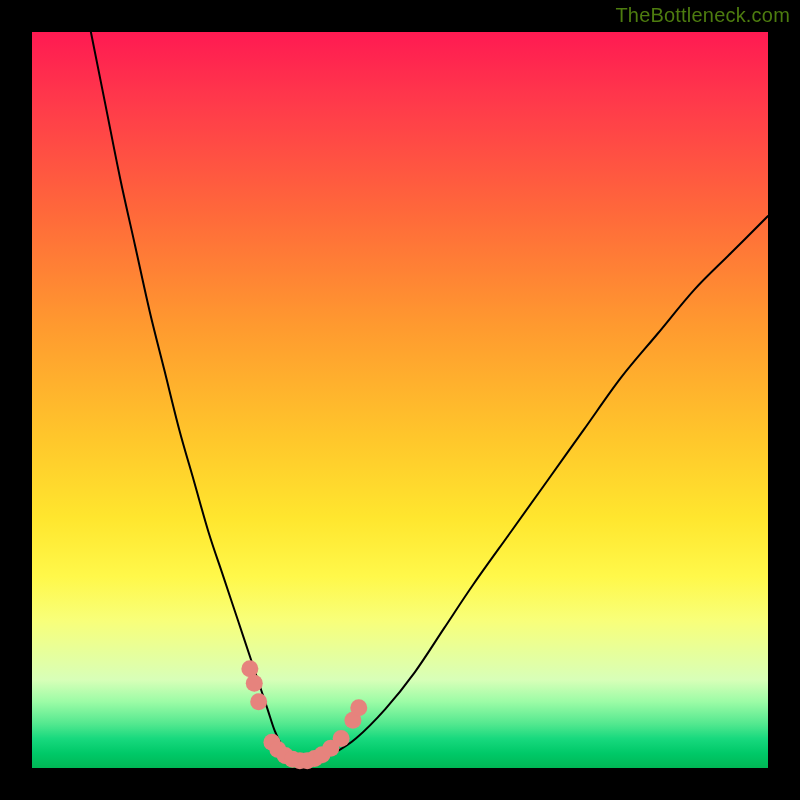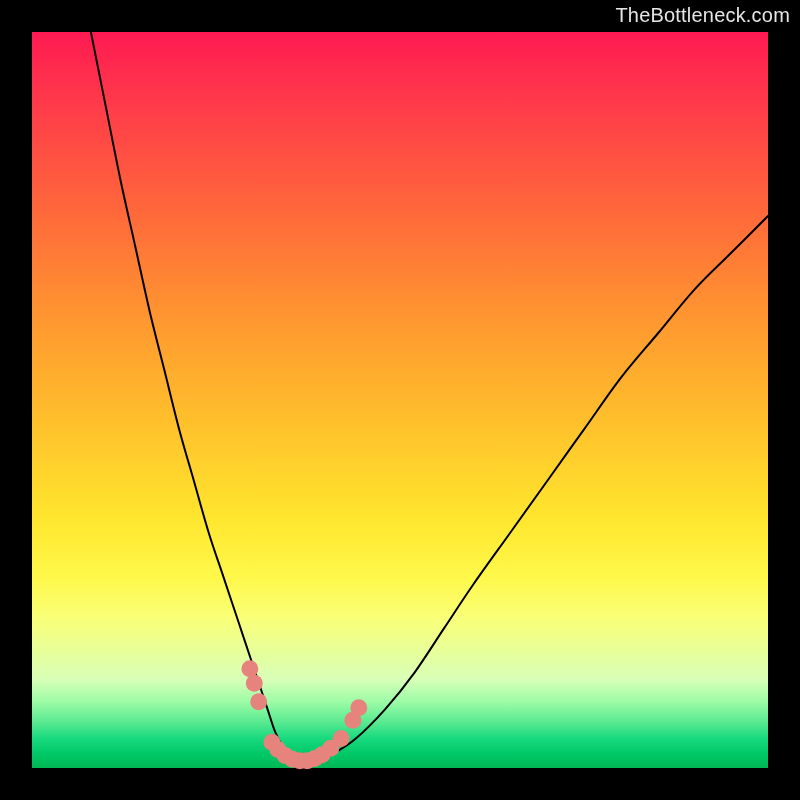--- a/index.html
+++ b/index.html
@@ -41,21 +41,21 @@
       #53e88f 94%,
       #18d97e 96%,
       #00c968 98%,
       #00b755 100%
     );
   }
   .watermark {
     position: absolute;
     top: 4px;
     right: 10px;
-    color: #e5e5e5;
+    color: #4d7c0f;
     font-size: 20px;
     letter-spacing: 0.2px;
     font-weight: 500;
   }
   svg.curve {
     position: absolute;
     top: 0;
     left: 0;
     width: 736px;
     height: 736px;

